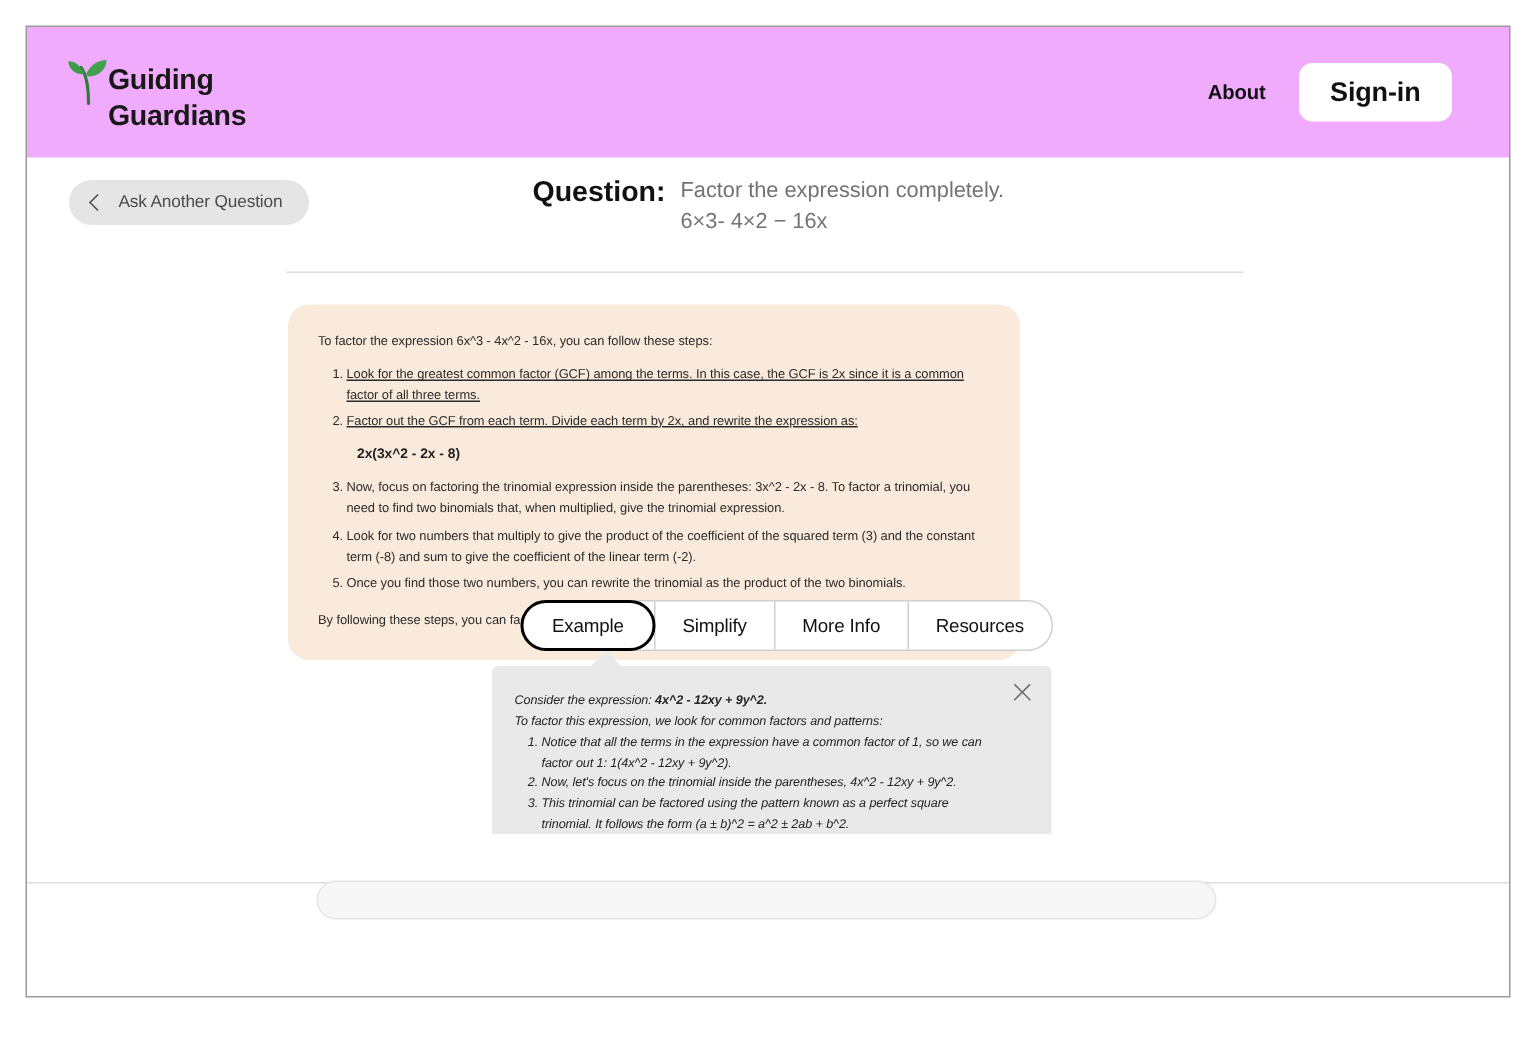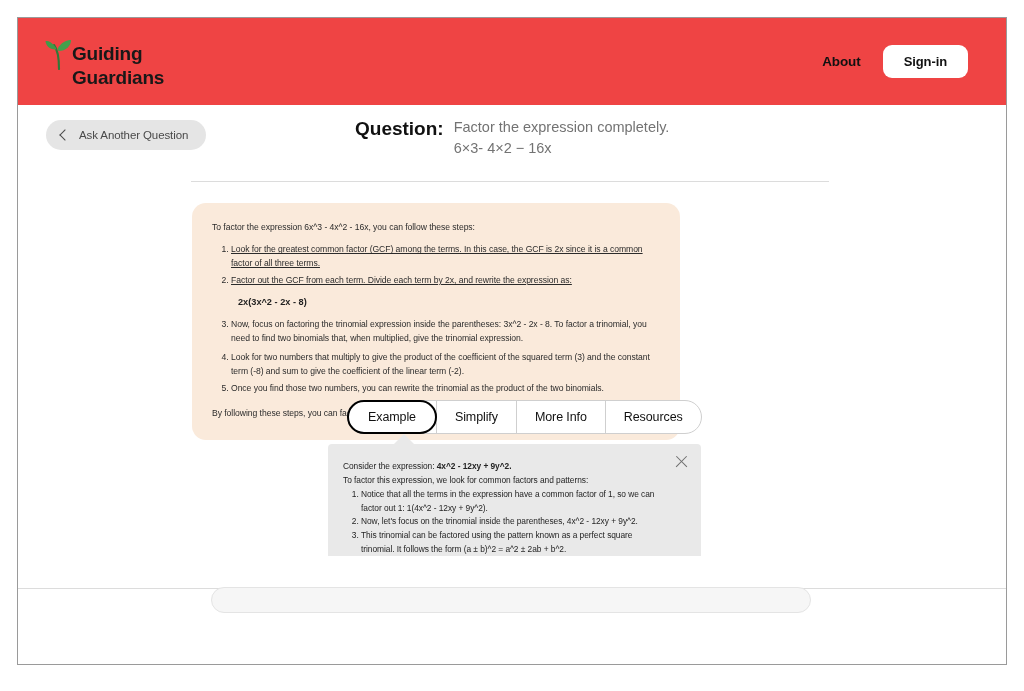--- a/index.html
+++ b/index.html
@@ -20,21 +20,21 @@
     height: 648px;
     border: 1px solid #9a9a9a;
     background: #ffffff;
     overflow: hidden;
   }
 
   
   #site-header {
     position: relative;
     height: 87px;
-    background: #ef4444;
+    background: #f0abfc;
     display: flex;
     align-items: center;
     padding: 0 38px 0 28px;
   }
 
   .brand {
     display: flex;
     align-items: flex-start;
     gap: 4px;
   }
@@ -72,21 +72,21 @@
     text-decoration: none;
     letter-spacing: -0.1px;
   }
 
   #signin-button {
     background: #ffffff;
     border: none;
     border-radius: 9px;
     padding: 9px 21px;
     font-family: "Liberation Sans", sans-serif;
-    font-size: 13px;
+    font-size: 18px;
     font-weight: bold;
     color: #111;
     cursor: pointer;
     letter-spacing: -0.1px;
   }
 
   
   #question-row {
     position: relative;
     height: 62px;
@@ -243,20 +243,21 @@
   #example-popover {
     position: absolute;
     left: 310px;
     top: 426px;
     width: 373px;
     height: 112px;
     background: #e9e9e9;
     border-radius: 4px 4px 0 0;
     padding: 16px 40px 0 15px;
     overflow: hidden;
+    font-style: italic;
   }
 
   #popover-close {
     position: absolute;
     right: 11px;
     top: 9px;
     width: 17px;
     height: 17px;
     cursor: pointer;
   }

